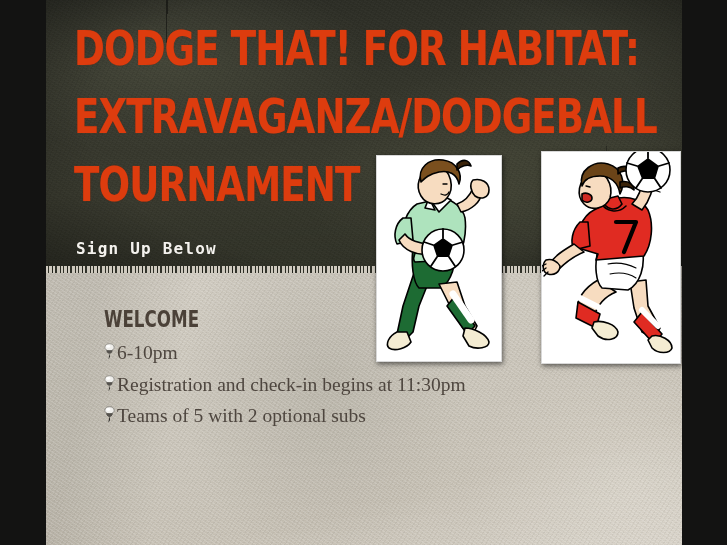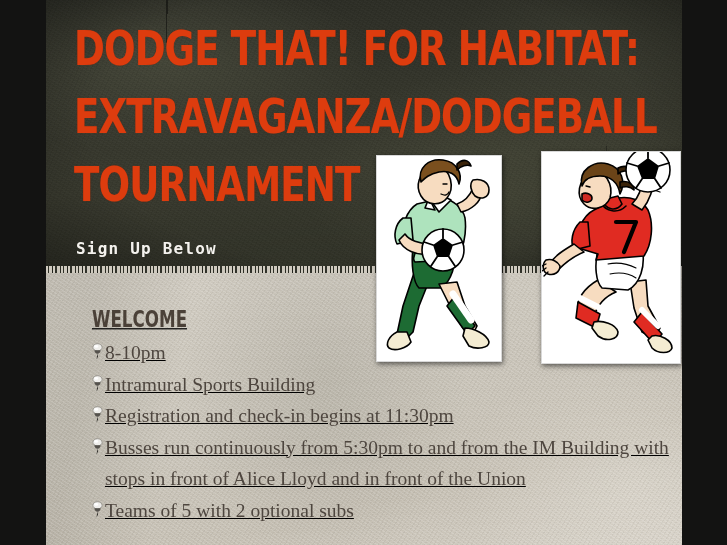--- a/index.html
+++ b/index.html
@@ -89,21 +89,21 @@
       radial-gradient(ellipse 240px 200px at 92% 80%, rgba(225,220,210,.55), rgba(0,0,0,0) 70%),
       linear-gradient(165deg,#d3cec4 0%,#cbc6bb 45%,#c8c2b6 72%,#d6d1c7 100%);
   }
   .body-area:before{
     content:"";position:absolute;inset:0;pointer-events:none;opacity:.42;
     background-image:
       repeating-linear-gradient(33deg, rgba(255,255,255,.30) 0 1px, rgba(0,0,0,0) 1px 3px),
       repeating-linear-gradient(121deg, rgba(100,96,88,.18) 0 1px, rgba(0,0,0,0) 1px 4px),
       repeating-linear-gradient(0deg, rgba(120,116,106,.10) 0 1px, rgba(0,0,0,0) 1px 2px);
   }
-  .body-inner{position:absolute;left:46px;top:32px;right:8px;z-index:3;text-decoration:underline;}
+  .body-inner{position:absolute;left:58px;top:32px;right:8px;z-index:3;}
   .welcome{
     color:#4b4138;
     font-family:"DejaVu Sans",sans-serif;
     font-weight:700;font-size:19px;letter-spacing:0px;
     transform:scaleX(.88) scaleY(1.22);transform-origin:left top;
     margin:0 0 10px 0;
   }
   ul.items{list-style:none;margin:0;padding:0;}
   ul.items li{
     position:relative;
@@ -243,32 +243,21 @@
         <ul class="items">
           <li>
             <span class="pin">
               <svg viewBox="0 0 13 18" xmlns="http://www.w3.org/2000/svg">
                 <ellipse cx="6.5" cy="4.3" rx="4.6" ry="3.6" fill="#efeeeb" stroke="#8d8a84" stroke-width=".8"></ellipse>
                 <ellipse cx="5.2" cy="3.4" rx="2" ry="1.4" fill="#ffffff"></ellipse>
                 <path d="M3.4 7.2 C3.4 9.6 5 10.6 6.5 10.8 C8 10.6 9.6 9.6 9.6 7.2 Z" fill="#55524d"></path>
                 <path d="M6.3 10.6 L5.6 16.4 L7 13.6 Z" fill="#2e2c29"></path>
               </svg>
             </span>
-            <span>8-10pm</span>
-          </li>
-          <li>
-            <span class="pin">
-              <svg viewBox="0 0 13 18" xmlns="http://www.w3.org/2000/svg">
-                <ellipse cx="6.5" cy="4.3" rx="4.6" ry="3.6" fill="#efeeeb" stroke="#8d8a84" stroke-width=".8"></ellipse>
-                <ellipse cx="5.2" cy="3.4" rx="2" ry="1.4" fill="#ffffff"></ellipse>
-                <path d="M3.4 7.2 C3.4 9.6 5 10.6 6.5 10.8 C8 10.6 9.6 9.6 9.6 7.2 Z" fill="#55524d"></path>
-                <path d="M6.3 10.6 L5.6 16.4 L7 13.6 Z" fill="#2e2c29"></path>
-              </svg>
-            </span>
-            <span>Intramural Sports Building</span>
+            <span>6-10pm</span>
           </li>
           <li>
             <span class="pin">
               <svg viewBox="0 0 13 18" xmlns="http://www.w3.org/2000/svg">
                 <ellipse cx="6.5" cy="4.3" rx="4.6" ry="3.6" fill="#efeeeb" stroke="#8d8a84" stroke-width=".8"></ellipse>
                 <ellipse cx="5.2" cy="3.4" rx="2" ry="1.4" fill="#ffffff"></ellipse>
                 <path d="M3.4 7.2 C3.4 9.6 5 10.6 6.5 10.8 C8 10.6 9.6 9.6 9.6 7.2 Z" fill="#55524d"></path>
                 <path d="M6.3 10.6 L5.6 16.4 L7 13.6 Z" fill="#2e2c29"></path>
               </svg>
             </span>
@@ -276,21 +265,20 @@
           </li>
           <li>
             <span class="pin">
               <svg viewBox="0 0 13 18" xmlns="http://www.w3.org/2000/svg">
                 <ellipse cx="6.5" cy="4.3" rx="4.6" ry="3.6" fill="#efeeeb" stroke="#8d8a84" stroke-width=".8"></ellipse>
                 <ellipse cx="5.2" cy="3.4" rx="2" ry="1.4" fill="#ffffff"></ellipse>
                 <path d="M3.4 7.2 C3.4 9.6 5 10.6 6.5 10.8 C8 10.6 9.6 9.6 9.6 7.2 Z" fill="#55524d"></path>
                 <path d="M6.3 10.6 L5.6 16.4 L7 13.6 Z" fill="#2e2c29"></path>
               </svg>
             </span>
-            <span>Busses run continuously from 5:30pm to and from the IM Building with stops in front of Alice Lloyd and in front of the Union</span>
           </li>
           <li>
             <span class="pin">
               <svg viewBox="0 0 13 18" xmlns="http://www.w3.org/2000/svg">
                 <ellipse cx="6.5" cy="4.3" rx="4.6" ry="3.6" fill="#efeeeb" stroke="#8d8a84" stroke-width=".8"></ellipse>
                 <ellipse cx="5.2" cy="3.4" rx="2" ry="1.4" fill="#ffffff"></ellipse>
                 <path d="M3.4 7.2 C3.4 9.6 5 10.6 6.5 10.8 C8 10.6 9.6 9.6 9.6 7.2 Z" fill="#55524d"></path>
                 <path d="M6.3 10.6 L5.6 16.4 L7 13.6 Z" fill="#2e2c29"></path>
               </svg>
             </span>

